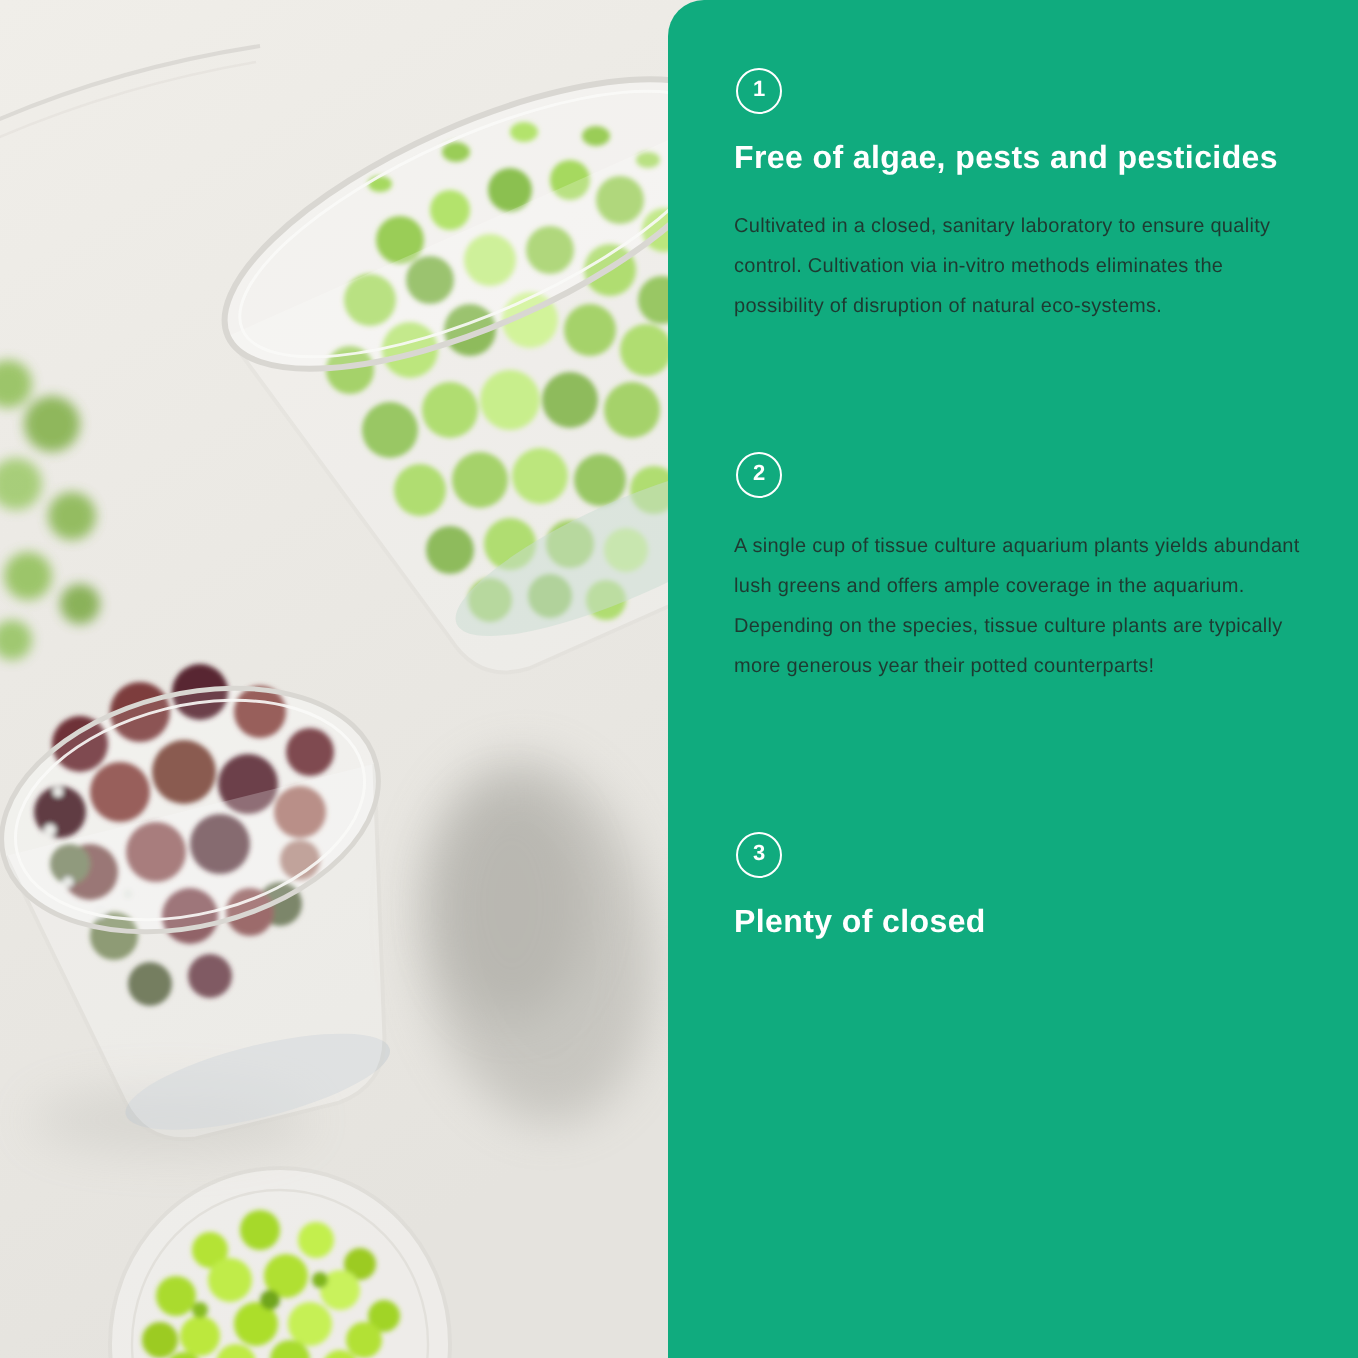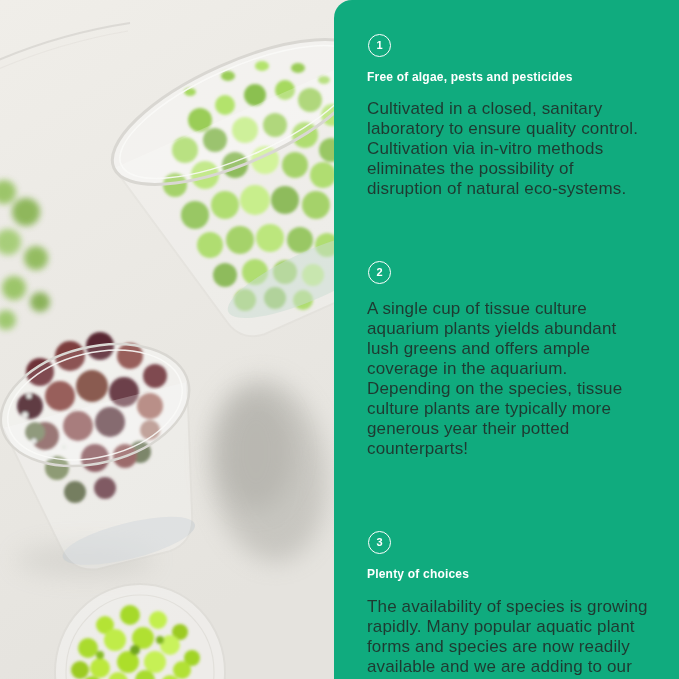--- a/index.html
+++ b/index.html
@@ -29,27 +29,27 @@
     border:1.5px solid var(--heading-text,#FFFFFF);
     border-radius:50%;
     display:flex;align-items:center;justify-content:center;
     color:var(--heading-text,#FFFFFF);
     font-size:11px;font-weight:600;line-height:1;
     margin-left:1px;
   }
   .benefit h2{
     margin:13px 0 0 0;
     color:var(--heading-text,#FFFFFF);
-    font-size:12px;font-weight:700;
+    font-size:16px;font-weight:700;
     letter-spacing:.2px;line-height:1.2;
   }
   .benefit p{
     margin:15px 0 0 0;
     color:var(--body-text,#1E3A31);
-    font-size:17px;font-weight:400;
+    font-size:10px;font-weight:400;
     line-height:20px;letter-spacing:.15px;
   }
 </style>
 </head>
 <body>
 
 <div class="page">
 
   <div class="photo">
     <svg width="345" height="679" viewBox="0 0 345 679">
@@ -224,18 +224,17 @@
       <p>Cultivated in a closed, sanitary laboratory to ensure quality control. Cultivation via in-vitro methods eliminates the possibility of disruption of natural eco-systems.</p>
     </section>
 
     <section class="benefit s2">
       <span class="badge">2</span>
       <p>A single cup of tissue culture aquarium plants yields abundant lush greens and offers ample coverage in the aquarium. Depending on the species, tissue culture plants are typically more generous year their potted counterparts!</p>
     </section>
 
     <section class="benefit s3">
       <span class="badge">3</span>
-      <h2>Plenty of choices</h2>
-      <p>The availability of species is growing rapidly. Many popular aquatic plant forms and species are now readily available and we are adding to our catalog every year.</p>
+      <h2>Plenty of closed</h2>
     </section>
 
   </div>
 </div>
 
 </body></html>

